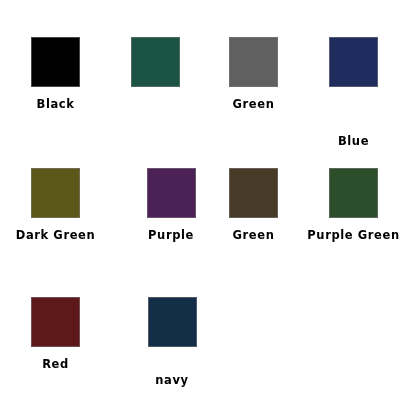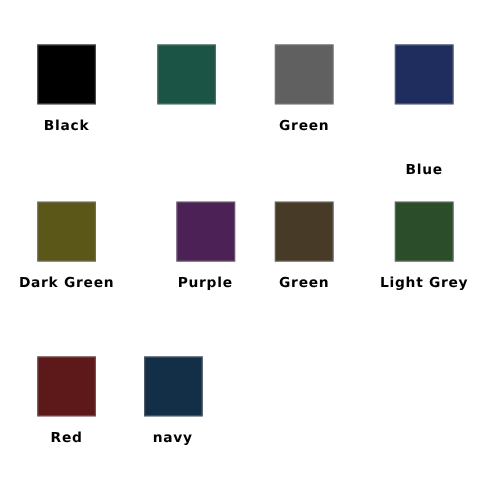--- a/index.html
+++ b/index.html
@@ -71,23 +71,23 @@
     <div class="swatch-cell" style="left: 111px; top: 168px;">
       <div class="swatch-chip" title="#4b2156" style="width: 49px; height: 50px; background: rgb(75, 33, 86);"></div>
       <div class="swatch-label" style="color: rgb(0, 0, 0);">Purple</div>
     </div>
     <div class="swatch-cell" style="left: 193.5px; top: 168px;">
       <div class="swatch-chip" title="#473b28" style="width: 49px; height: 50px; background: rgb(71, 59, 40);"></div>
       <div class="swatch-label" style="color: rgb(0, 0, 0);">Green</div>
     </div>
     <div class="swatch-cell" style="left: 293.5px; top: 168px;">
       <div class="swatch-chip" title="#2c4d2a" style="width: 49px; height: 50px; background: rgb(44, 77, 42);"></div>
-      <div class="swatch-label" style="color: rgb(0, 0, 0);">Light Grey</div>
+      <div class="swatch-label" style="color: rgb(0, 0, 0);">Purple Green</div>
     </div>
     <div class="swatch-cell" style="left: -4.5px; top: 297px;">
       <div class="swatch-chip" title="#5d181a" style="width: 49px; height: 50px; background: rgb(93, 24, 26);"></div>
       <div class="swatch-label" style="color: rgb(0, 0, 0);">Red</div>
     </div>
-    <div class="swatch-cell" style="left: 84px; top: 297px;">
+    <div class="swatch-cell" style="left: 112px; top: 297px; gap: 16px;">
       <div class="swatch-chip" title="#132f47" style="width: 49px; height: 50px; background: rgb(19, 47, 71);"></div>
       <div class="swatch-label" style="color: rgb(0, 0, 0);">navy</div>
     </div>
   </div>
 
 </body></html>

